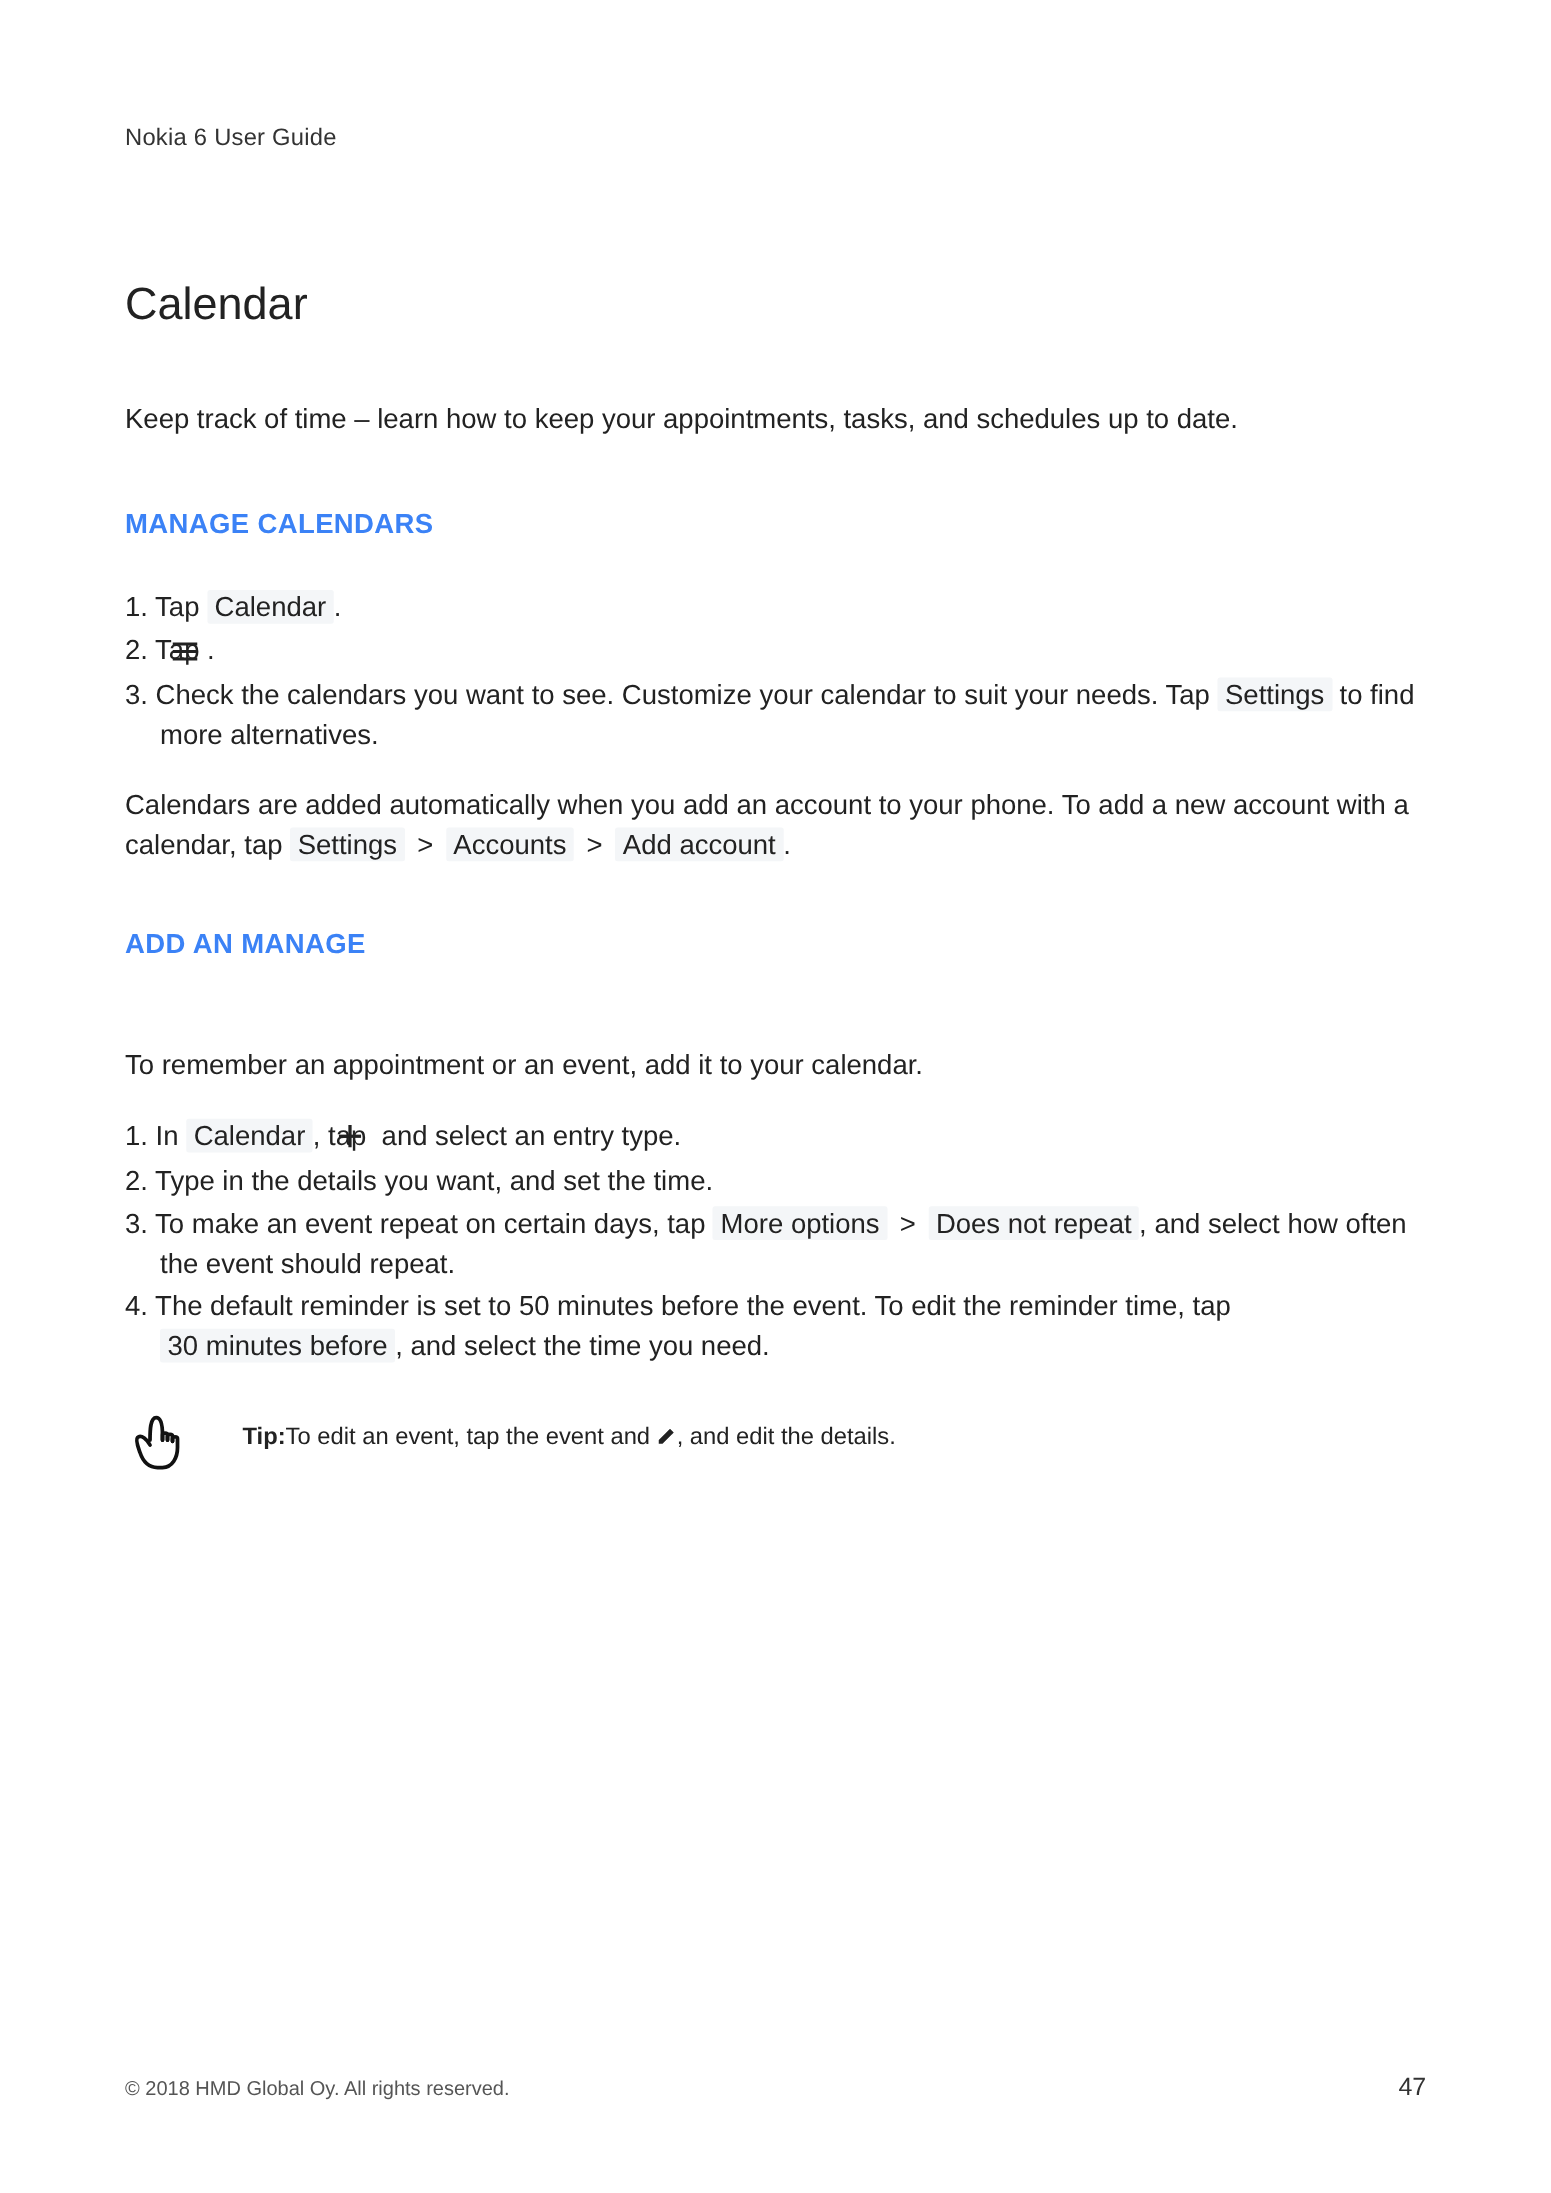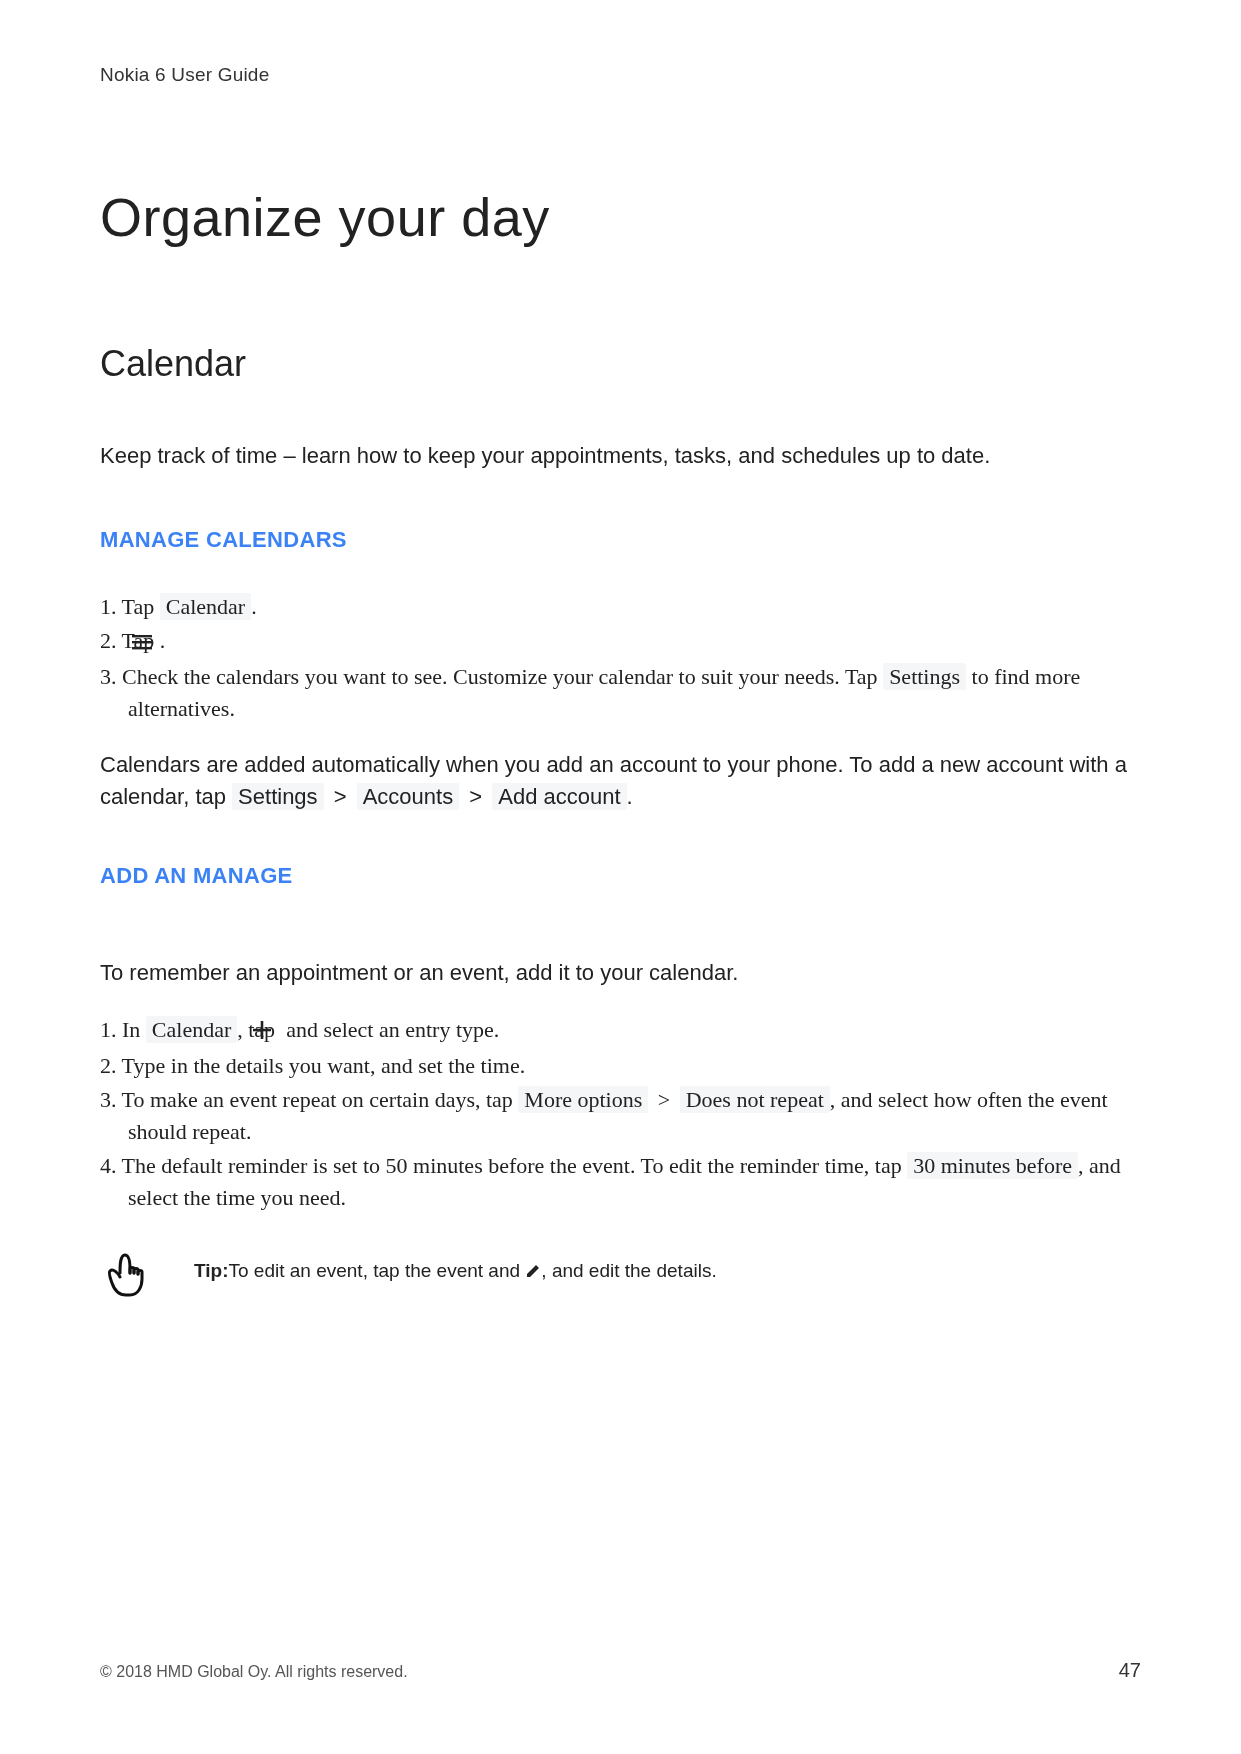--- a/index.html
+++ b/index.html
@@ -1,23 +1,23 @@
 <!DOCTYPE html>
 <html><head>
   <meta charset="utf-8">
   <style>
     * { box-sizing: border-box; margin: 0; padding: 0; }
     html, body { width: 1241px; height: 1754px; background: #fff; font-family: "Segoe UI", "Helvetica Neue", Arial, sans-serif; color: #1a1a1a; }
-    .page { position: relative; width: 1241px; height: 1754px; padding: 64px 100px 70px 100px; }
+    .page { position: relative; width: 1241px; height: 1754px; padding: 100px 100px 70px 100px; }
     .doc-header { font-size: 19px; color: #333; font-weight: 400; letter-spacing: 0.2px; margin-bottom: 100px; }
     h1.page-title { font-size: 54px; font-weight: 300; color: #222; letter-spacing: 0.5px; margin-bottom: 95px; }
     h2.section-title { font-size: 36px; font-weight: 300; color: #222; margin-bottom: 55px; }
     p.intro { font-size: 22px; color: #222; line-height: 1.45; margin-bottom: 55px; max-width: 1000px; margin-top: 45px; }
     h3.subsection { font-size: 22px; font-weight: 700; color: #3b82f6; letter-spacing: 0.3px; margin-bottom: 38px; }
-    ol.steps { list-style: none; counter-reset: step; font-size: 22px; color: #222; line-height: 1.45; margin-bottom: 25px; padding-left: 0; font-family: Liberation Serif, serif; }
+    ol.steps { list-style: none; counter-reset: step; font-size: 22px; color: #222; line-height: 1.45; margin-bottom: 25px; padding-left: 0; }
     ol.steps > li { counter-increment: step; padding-left: 28px; text-indent: -28px; margin-bottom: 2px; }
     ol.steps > li::before { content: counter(step) ". "; }
     p.para { font-size: 22px; color: #222; line-height: 1.45; margin-bottom: 50px; max-width: 1030px; }
     .ui-label { background: #f4f6f8; padding: 1px 6px; border-radius: 2px; display: inline; white-space: nowrap; }
     .sep { padding: 0 4px; }
     .icon-inline { display: inline-block; vertical-align: -2px; }
     .tip-block { display: flex; align-items: center; gap: 36px; margin-top: 30px; }
     .tip-icon { width: 58px; height: 58px; flex: 0 0 58px; }
     .tip-text { font-size: 19px; color: #222; line-height: 1.4; }
     .tip-text b { font-weight: 700; }
@@ -25,21 +25,20 @@
     .footer .page-no { font-size: 20px; color: #333; }
     .spacer-md { height: 30px; }
   </style>
 </head>
 <body>
 
 <div class="page">
 
   <div class="doc-header">Nokia 6 User Guide</div>
 
-  <h1 class="page-title">Organize your day</h1>
 
   <h2 class="section-title">Calendar</h2>
 
   <p class="intro">Keep track of time – learn how to keep your appointments, tasks, and schedules up to date.</p>
 
   <h3 class="subsection">MANAGE CALENDARS</h3>
 
   <ol class="steps">
     <li>
       <span>Tap </span><span class="ui-label">Calendar</span><span>.</span>

